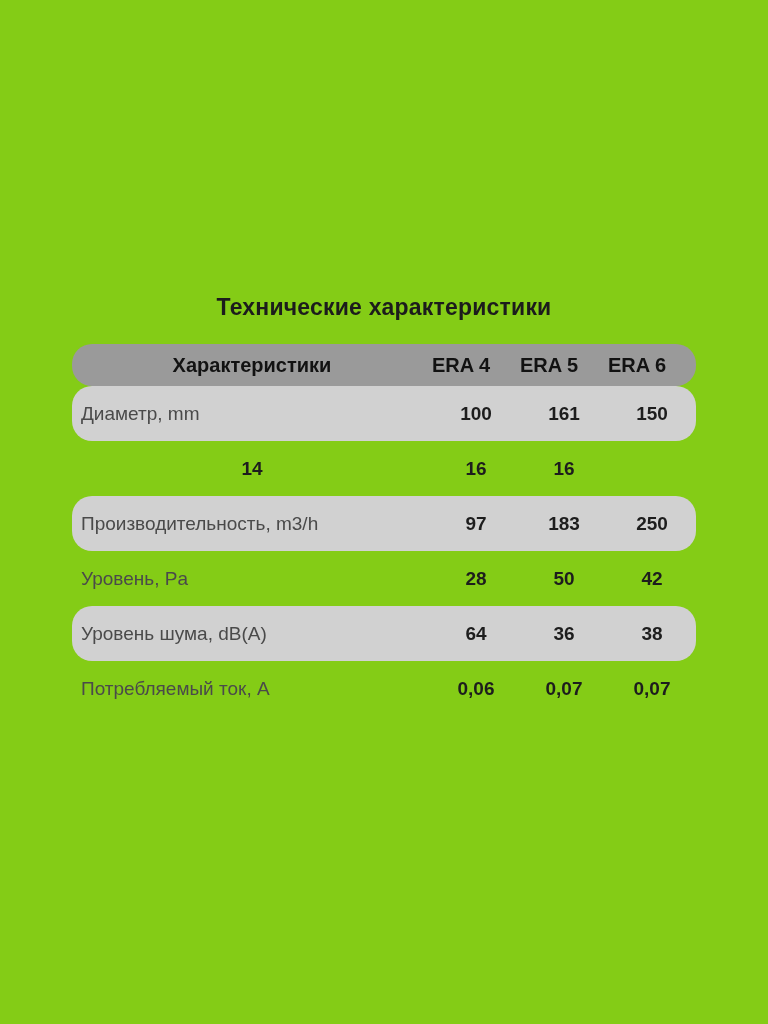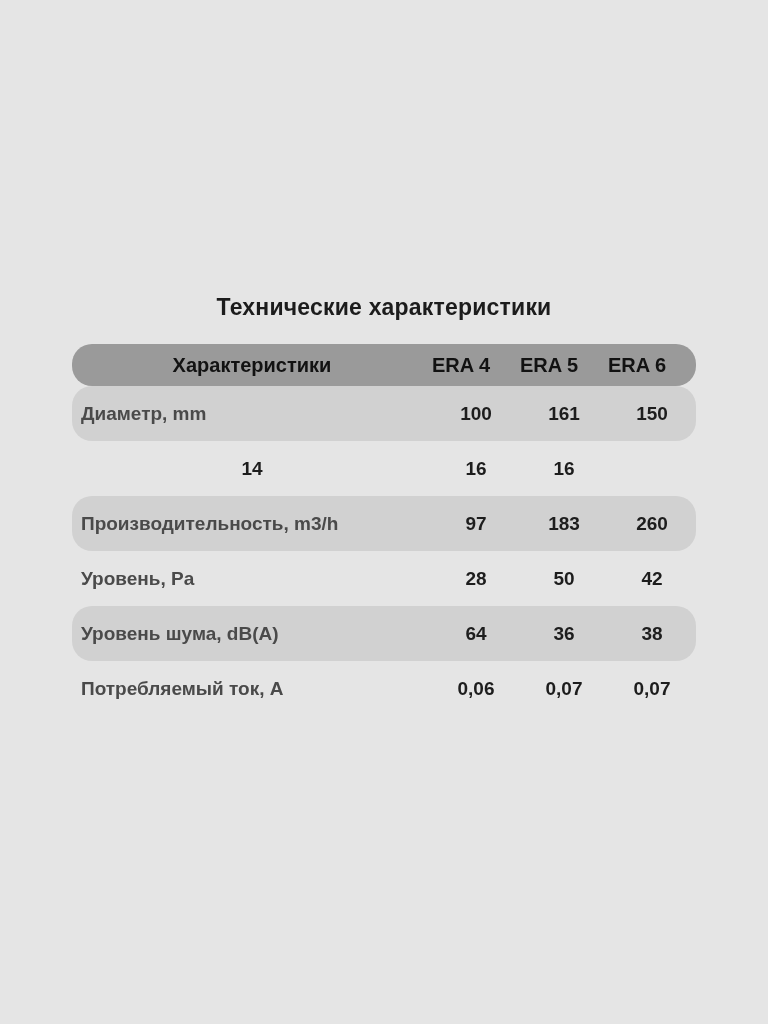--- a/index.html
+++ b/index.html
@@ -5,21 +5,21 @@
   html, body {
     margin: 0;
     padding: 0;
     background: #ffffff;
     font-family: "Liberation Sans", sans-serif;
   }
   .page {
     position: relative;
     width: 768px;
     height: 1024px;
-    background: #e5e5e5;
+    background: #84cc16;
     overflow: hidden;
   }
   .title {
     position: absolute;
     left: 72px;
     top: 294px;
     width: 624px;
     text-align: center;
     font-size: 23px;
     font-weight: 700;
@@ -55,21 +55,21 @@
     color: #121212;
   }
   .hdr-col {
     font-size: 20px;
     font-weight: 700;
     color: #121212;
   }
   .cell-label {
     padding-left: 9px;
     font-size: 19px;
-    font-weight: 700;
+    font-weight: 400;
     color: #4a4a4a;
   }
   .cell-value {
     text-align: center;
     font-size: 19px;
     font-weight: 700;
     color: #1d1d1d;
   }
 </style>
 </head>
@@ -98,21 +98,21 @@
     <div class="row data">
       <div class="cell-value">14</div>
       <div class="cell-value">16</div>
       <div class="cell-value">16</div>
     </div>
 
     <div class="row data alt">
       <div class="cell-label">Производительность, m3/h</div>
       <div class="cell-value">97</div>
       <div class="cell-value">183</div>
-      <div class="cell-value">260</div>
+      <div class="cell-value">250</div>
     </div>
 
     <div class="row data">
       <div class="cell-label">Уровень, Pa</div>
       <div class="cell-value">28</div>
       <div class="cell-value">50</div>
       <div class="cell-value">42</div>
     </div>
 
     <div class="row data alt">

